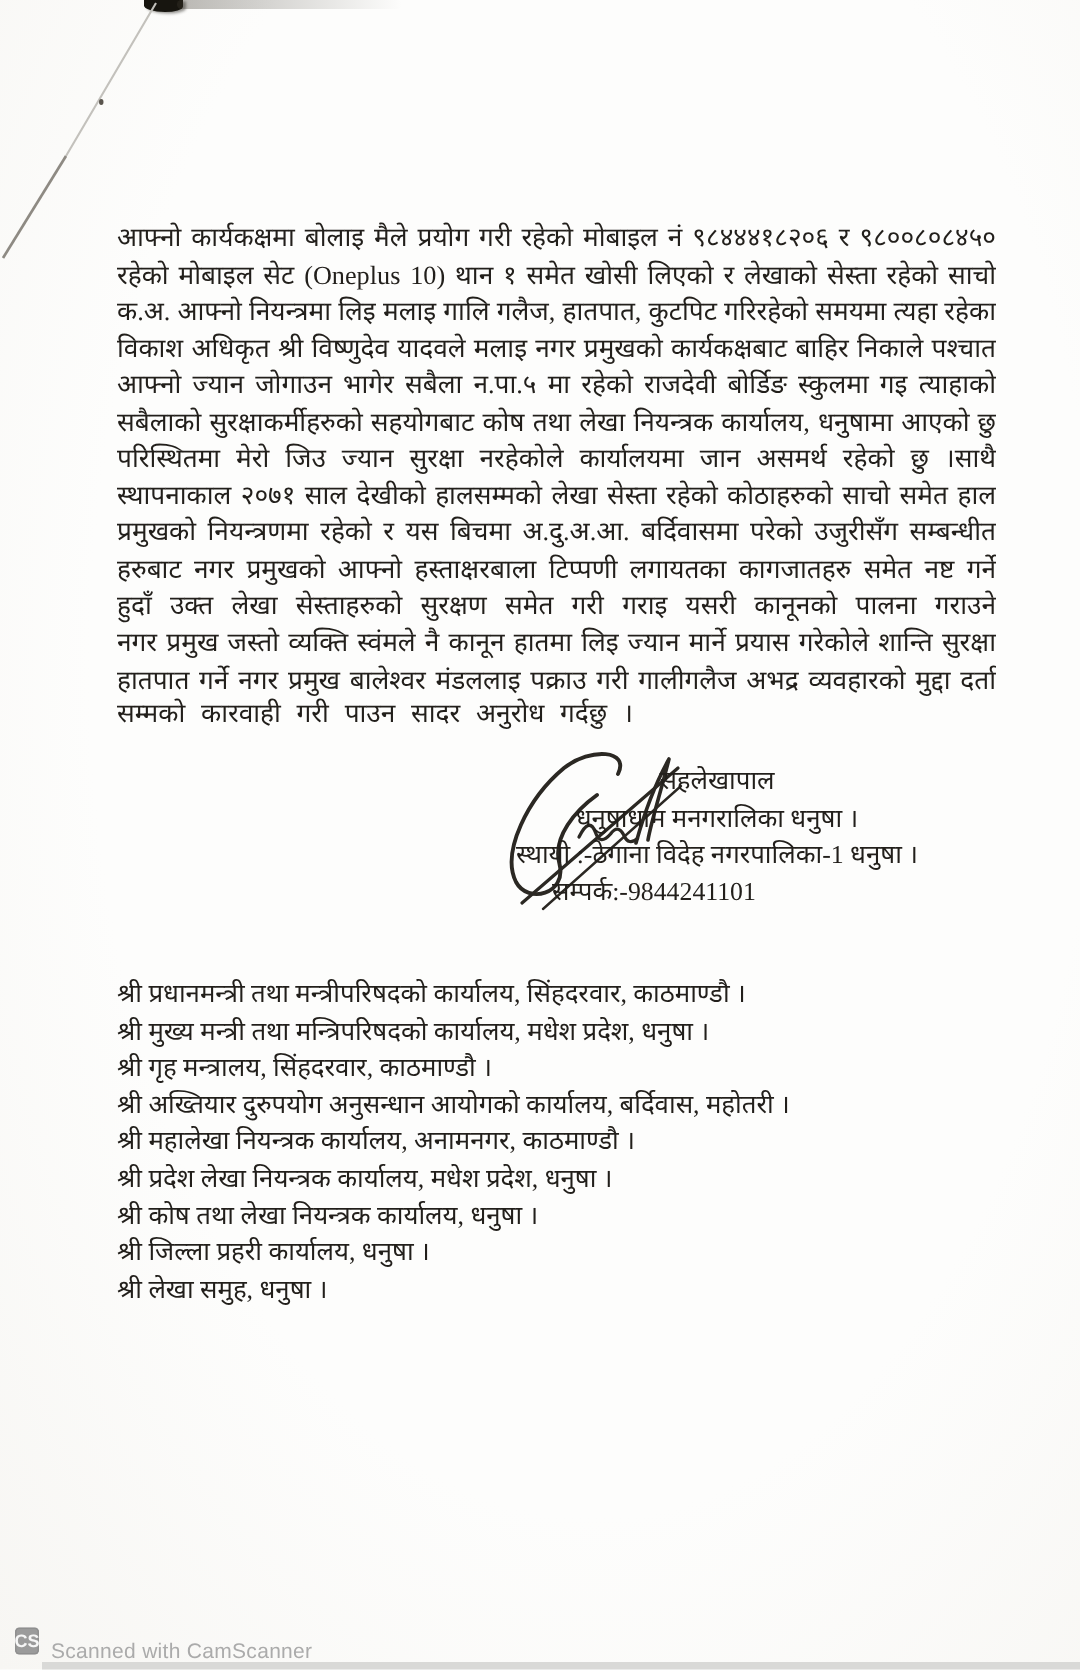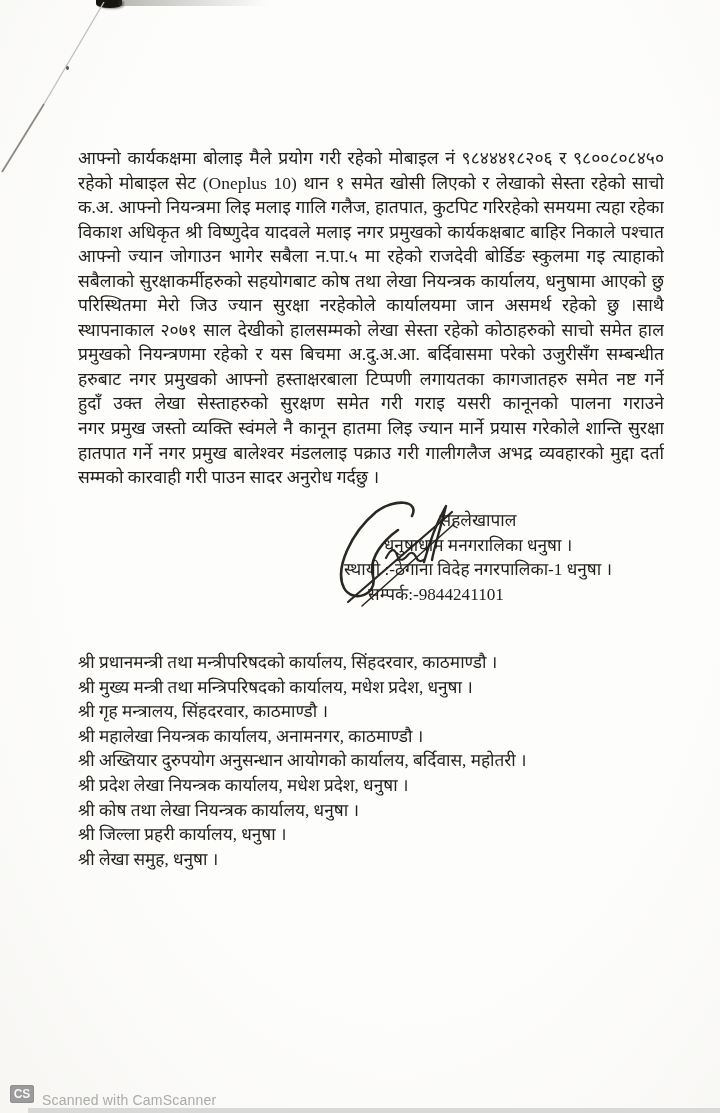--- a/index.html
+++ b/index.html
@@ -37,40 +37,40 @@
   
   .letter-body{
     position:absolute;left:78px;top:146px;width:586px;
     font-size:17.5px;line-height:24.55px;
     text-align:justify;text-justify:inter-word;
   }
   .letter-body .bline{
     text-align:justify;text-align-last:justify;
     white-space:normal;overflow:hidden;height:24.55px;
   }
-  .letter-body .bline.last{text-align-last:left;}
+  .letter-body .bline.last{text-align-last:left;font-family:Liberation Mono, monospace;}
   
   .sign-block{
     position:absolute;left:296px;top:509px;width:364px;
     text-align:center;font-size:17.2px;line-height:24.6px;
   }
   .sign-block .contact-line{transform:translateX(-42px);}
   .signature-svg{position:absolute;left:328px;top:496px;}
   
   .cc-block{
     position:absolute;left:78px;top:651px;width:560px;
     font-size:17.2px;line-height:24.6px;text-align:left;
   }
   
   .watermark{
     position:absolute;left:10px;top:1083px;height:22px;
     display:flex;align-items:center;gap:8px;
   }
   .cs-badge{
-    width:24px;height:18px;border-radius:3px;
+    width:16px;height:18px;border-radius:3px;
     background:#9b9b9b;color:#f6f6f6;
     font-family:"Liberation Sans",sans-serif;font-weight:bold;font-size:12px;
     display:flex;align-items:center;justify-content:center;
     box-shadow:0 0 0 1px #8f8f8f inset;
   }
   .wm-text{
     font-family:"Liberation Sans",sans-serif;
     font-size:14px;color:#ababab;letter-spacing:.2px;margin-top:12px;
   }
 </style>
@@ -118,22 +118,22 @@
     <div>सहलेखापाल</div>
     <div>धनुषाधाम मनगरालिका धनुषा ।</div>
     <div>स्थायी :-ठेगाना विदेह नगरपालिका-1 धनुषा ।</div>
     <div class="contact-line">सम्पर्क:-9844241101</div>
   </div>
 
   <div class="cc-block">
     <div>श्री प्रधानमन्त्री तथा मन्त्रीपरिषदको कार्यालय, सिंहदरवार, काठमाण्डौ ।</div>
     <div>श्री मुख्य मन्त्री तथा मन्त्रिपरिषदको कार्यालय, मधेश प्रदेश, धनुषा ।</div>
     <div>श्री गृह मन्त्रालय, सिंहदरवार, काठमाण्डौ ।</div>
+    <div>श्री अख्तियार दुरुपयोग अनुसन्धान आयोगको कार्यालय, बर्दिवास, महोतरी ।</div>
     <div>श्री महालेखा नियन्त्रक कार्यालय, अनामनगर, काठमाण्डौ ।</div>
-    <div>श्री अख्तियार दुरुपयोग अनुसन्धान आयोगको कार्यालय, बर्दिवास, महोतरी ।</div>
     <div>श्री प्रदेश लेखा नियन्त्रक कार्यालय, मधेश प्रदेश, धनुषा ।</div>
     <div>श्री कोष तथा लेखा नियन्त्रक कार्यालय, धनुषा ।</div>
     <div>श्री जिल्ला प्रहरी कार्यालय, धनुषा ।</div>
     <div>श्री लेखा समुह, धनुषा ।</div>
   </div>
 
   <div class="watermark">
     <div class="cs-badge">CS</div>
     <div class="wm-text">Scanned with CamScanner</div>
   </div>

